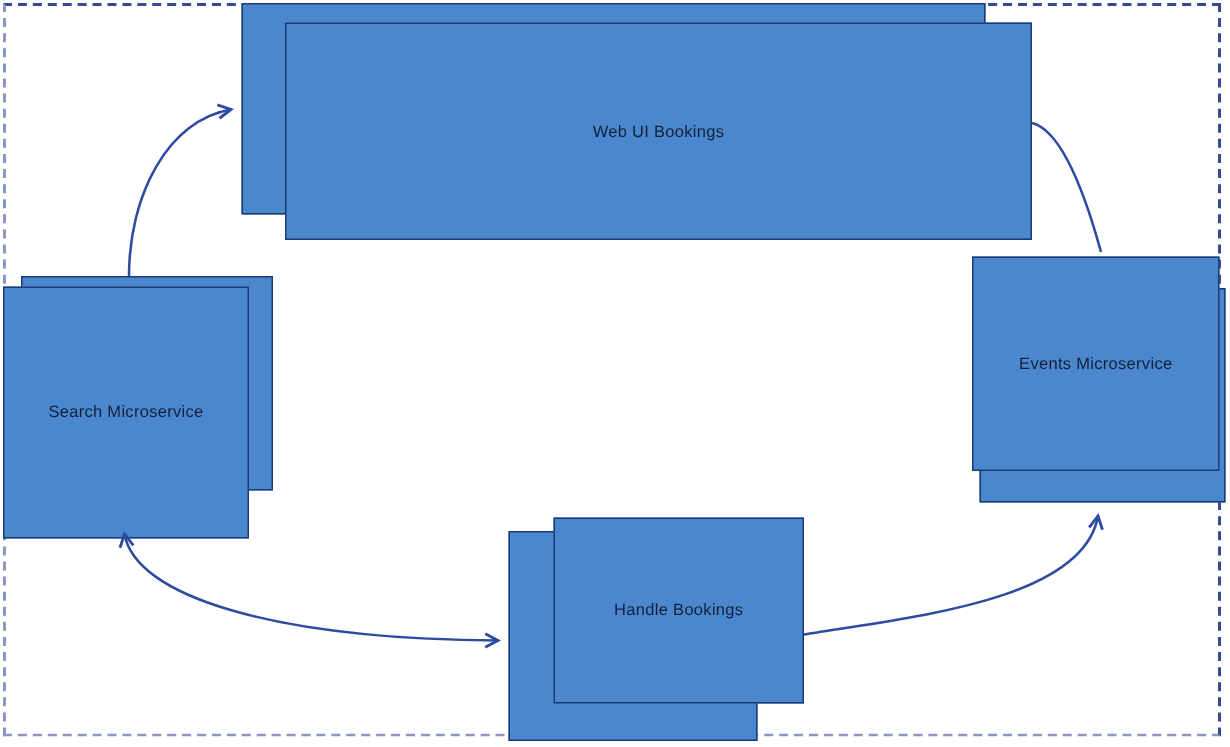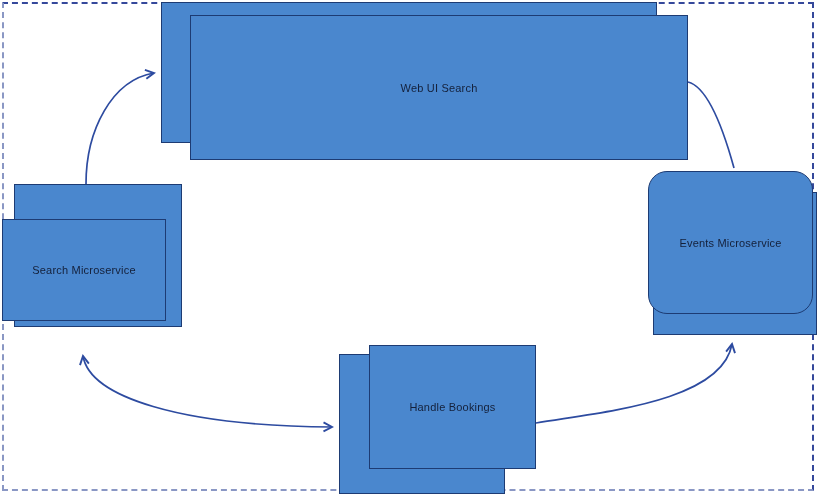--- a/index.html
+++ b/index.html
@@ -71,34 +71,34 @@
 </head>
 <body>
 
 <div class="canvas">
 
   <div class="page-border"></div>
 
   <div>
     <div class="rect back" style="left:161px; top:2px; width:496px; height:141px;"></div>
     <div class="rect front" style="left:190px; top:15px; width:498px; height:145px;">
-      <span class="node-label">Web UI Search</span>
+      <span class="node-label">Web UI Bookings</span>
     </div>
   </div>
 
   <div>
     <div class="rect back" style="left:653px; top:192px; width:164px; height:143px;"></div>
-    <div class="rect front" style="left:648px; top:171px; width:165px; height:143px;border-radius:19px;">
+    <div class="rect front" style="left:648px; top:171px; width:165px; height:143px;">
       <span class="node-label">Events Microservice</span>
     </div>
   </div>
 
   <div>
     <div class="rect back" style="left:14px; top:184px; width:168px; height:143px;"></div>
-    <div class="rect front" style="left:2px; top:219px; width:164px; height:102px;">
+    <div class="rect front" style="left:2px; top:191px; width:164px; height:168px;">
       <span class="node-label">Search Microservice</span>
     </div>
   </div>
 
   <div>
     <div class="rect back" style="left:339px; top:354px; width:166px; height:140px;"></div>
     <div class="rect front" style="left:369px; top:345px; width:167px; height:124px;">
       <span class="node-label">Handle Bookings</span>
     </div>
   </div>

